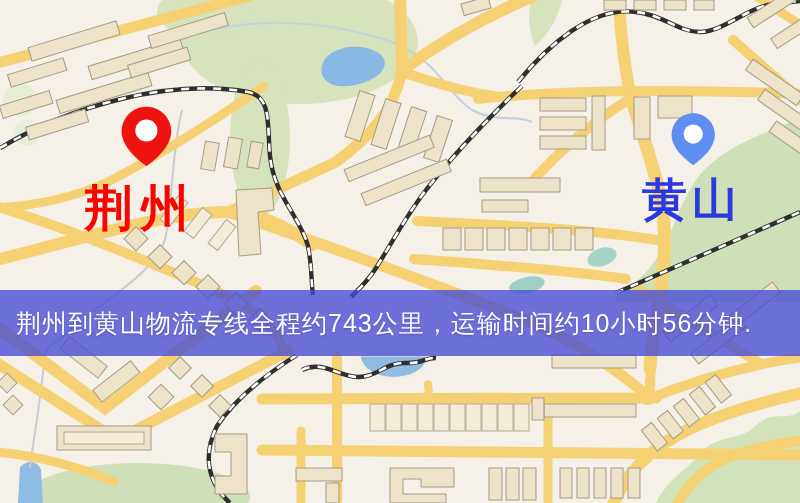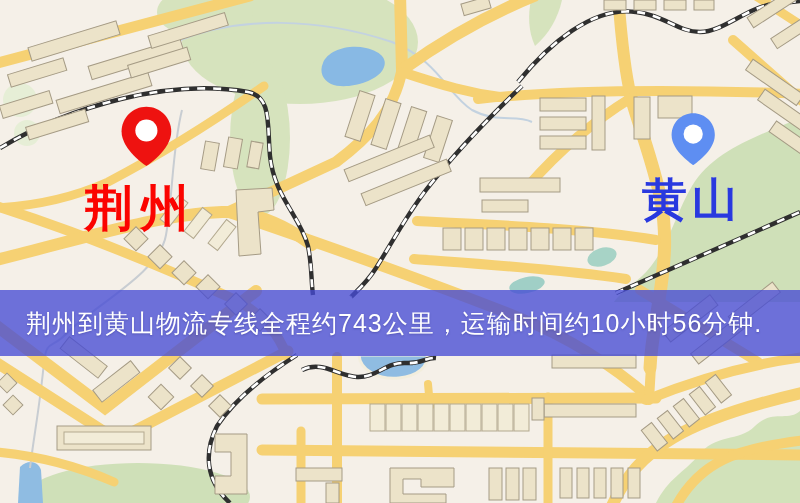--- a/index.html
+++ b/index.html
@@ -5,21 +5,21 @@
   html,body{margin:0;padding:0;}
   body{width:800px;height:503px;overflow:hidden;font-family:"Liberation Sans","DejaVu Sans",sans-serif;}
   .stage{position:relative;width:800px;height:503px;background:#f5f0e8;}
   .stage svg{position:absolute;left:0;top:0;display:block;}
   .city-label{position:absolute;font-weight:bold;line-height:1;white-space:nowrap;
     text-shadow:0 0 1px rgba(255,255,255,.25);}
   .city-label.origin{left:84px;top:184px;font-size:49px;color:#fb0400;letter-spacing:7px;}
   .city-label.dest{left:642px;top:177px;font-size:45px;color:#2939df;letter-spacing:5px;}
   .banner{position:absolute;left:0;top:290px;width:800px;height:66px;
     background:rgba(71,76,213,0.78);display:flex;align-items:center;}
-  .banner span{color:#ffffff;font-size:25px;padding-left:26px;letter-spacing:1px;
+  .banner span{color:#ffffff;font-size:25px;padding-left:16px;letter-spacing:1px;
     text-shadow:0 1px 2px rgba(40,40,120,.35);}
   .roads path{fill:none;stroke:#f6d173;}
   .rail-base{fill:none;stroke:#2f2f2f;stroke-width:4.4px;}
   .rail-dash{fill:none;stroke:#ffffff;stroke-width:2.6px;stroke-dasharray:8 8;}
   .bld rect,.bld path{fill:#ece3c9;stroke:#a59b85;stroke-width:1px;}
   .bld .lite{fill:#f2ecd8;stroke:#b3a98f;}
   .stream{fill:none;stroke-width:2px;}
 </style>
 </head>
 <body>

